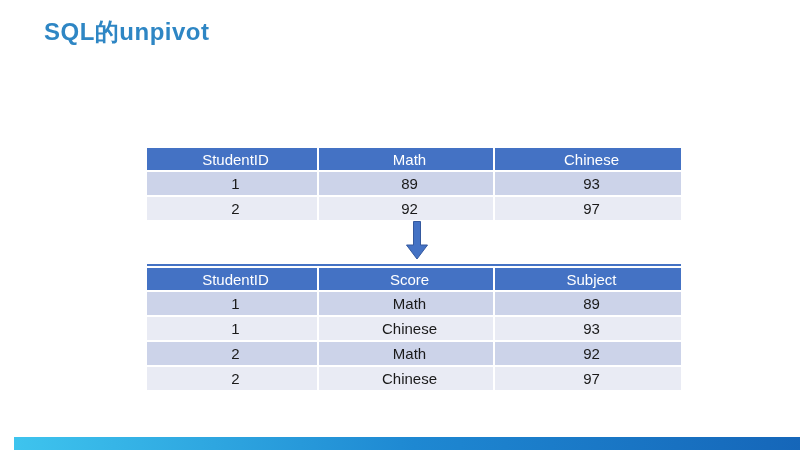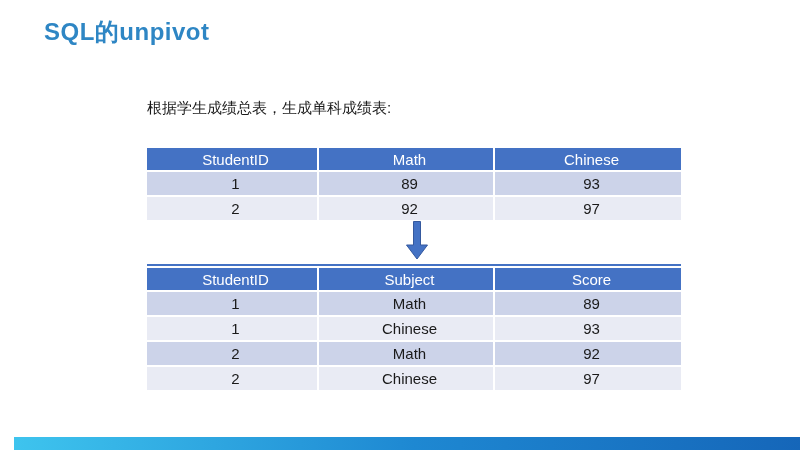--- a/index.html
+++ b/index.html
@@ -89,21 +89,20 @@
       var(--bar-blue-right, #1565B8) 100%);
   }
 </style>
 </head>
 <body>
 
 <div class="slide">
 
   <div class="title">SQL的unpivot</div>
 
-  <div class="intro">根据学生成绩总表，生成单科成绩表:</div>
 
   <div id="table1" class="tbl">
       <div class="cell th">StudentID</div>
       <div class="cell th">Math</div>
       <div class="cell th">Chinese</div>
       <div class="cell td dark">1</div>
       <div class="cell td dark">89</div>
       <div class="cell td dark">93</div>
       <div class="cell td light">2</div>
       <div class="cell td light">92</div>
@@ -111,22 +110,22 @@
     </div>
 
   <svg class="arrow" viewBox="0 0 22 39">
     <polygon points="7.5,0.5 14.5,0.5 14.5,24 21.5,24 11,38 0.5,24 7.5,24" fill="var(--arrow-blue, #4472C4)" stroke="var(--arrow-border, #35599E)" stroke-width="1"></polygon>
   </svg>
 
 
   <div class="tbl2-wrap">
     <div id="table2" class="tbl">
         <div class="cell th">StudentID</div>
+        <div class="cell th">Score</div>
         <div class="cell th">Subject</div>
-        <div class="cell th">Score</div>
         <div class="cell td dark">1</div>
         <div class="cell td dark">Math</div>
         <div class="cell td dark">89</div>
         <div class="cell td light">1</div>
         <div class="cell td light">Chinese</div>
         <div class="cell td light">93</div>
         <div class="cell td dark">2</div>
         <div class="cell td dark">Math</div>
         <div class="cell td dark">92</div>
         <div class="cell td light">2</div>

